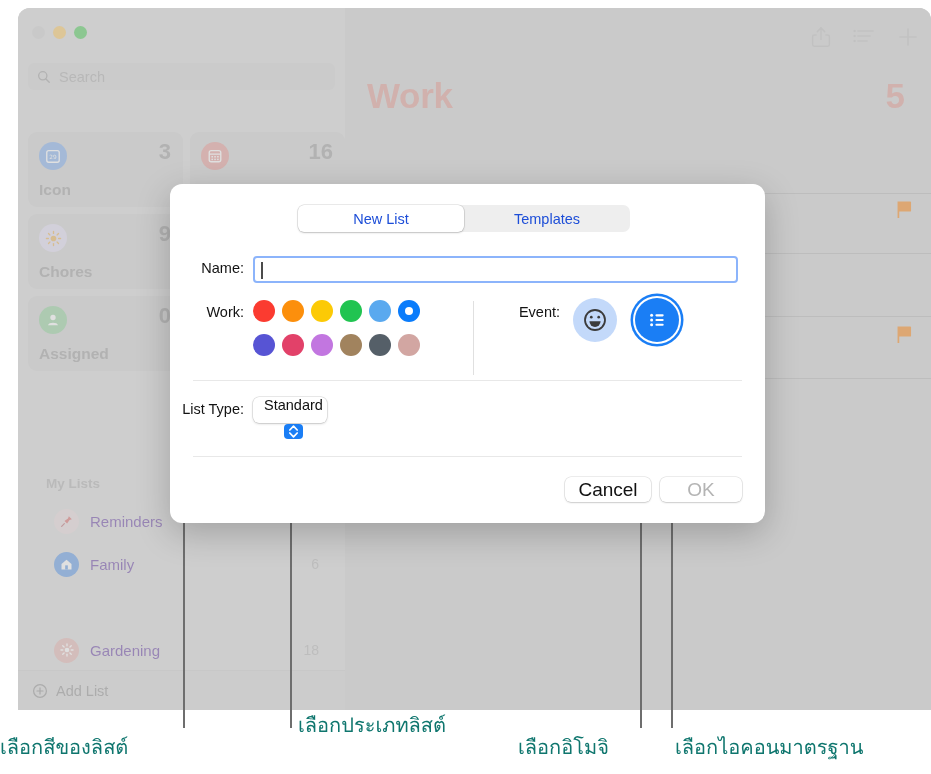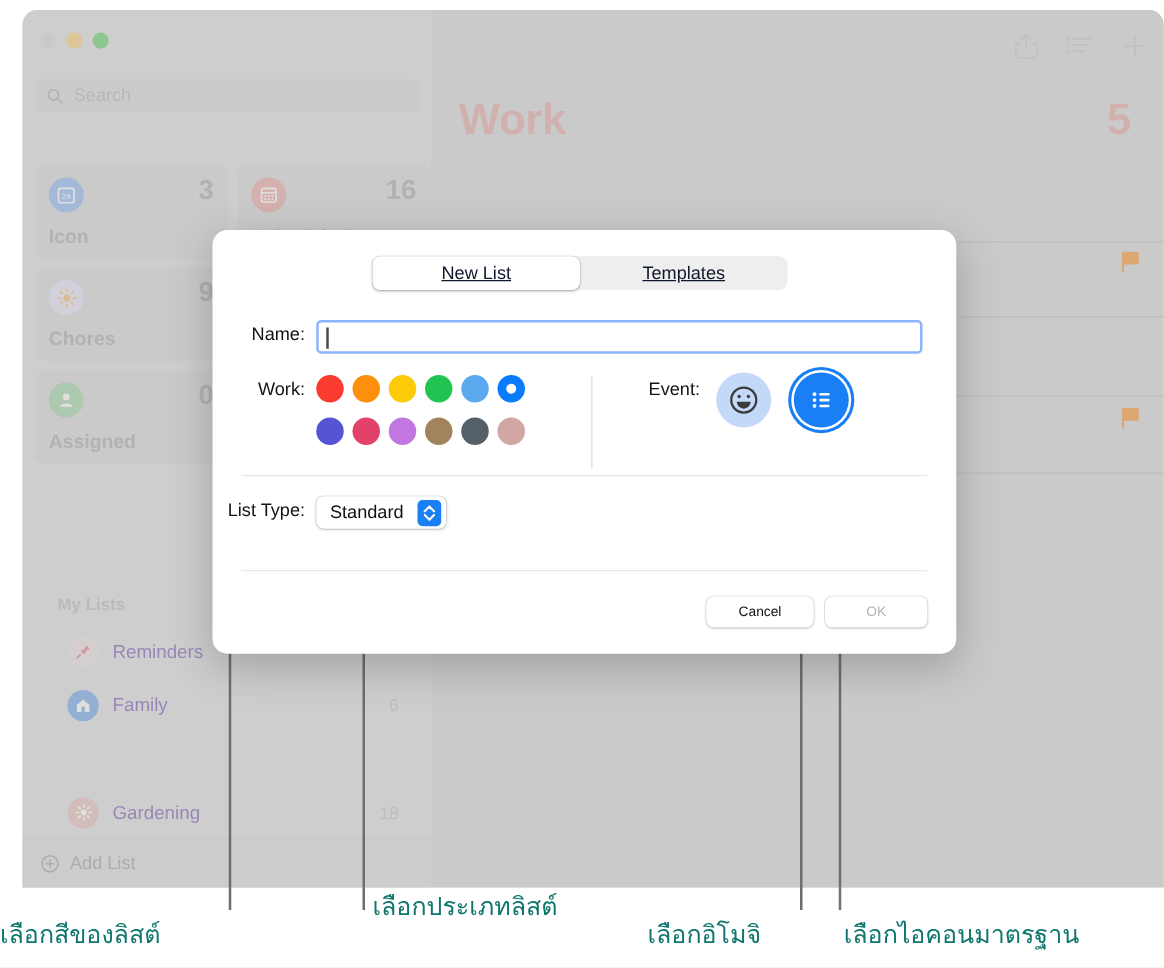--- a/index.html
+++ b/index.html
@@ -164,23 +164,22 @@
   }
   .seg {
     position: absolute; left: 128px; top: 21px;
     width: 332px; height: 27px;
     background: #eeeeee;
     border-radius: 7px;
     display: flex;
   }
   .seg-item {
     flex: 1; display: flex; align-items: center; justify-content: center;
-    font-size: 14.5px; color: #0f172a;
+    font-size: 14.5px; color: #1d4ed8;
     border-radius: 6px;
-    text-decoration: underline;
   }
   .seg-item.sel {
     background: #ffffff;
     box-shadow: 0 0 0 0.5px rgba(0,0,0,0.16), 0 1px 2px rgba(0,0,0,0.18);
   }
 
   .row-label {
     position: absolute;
     font-size: 14.5px; color: #131313; text-align: right;
   }
@@ -231,38 +230,38 @@
   .hdiv {
     position: absolute; left: 23px; width: 549px; height: 1px;
     background: #e8e8e8;
   }
   .select-box {
     position: absolute; left: 83px; top: 213px;
     height: 26px; padding: 0 4px 0 11px;
     background: #ffffff;
     border-radius: 6px;
     box-shadow: 0 0 0 0.5px rgba(0,0,0,0.16), 0 1px 2.5px rgba(0,0,0,0.16);
-    display: flex; align-items: center; gap: 11px;
+    display: flex; align-items: center; gap: 11px; flex-direction: column;
   }
   .select-val { font-size: 14.5px; color: #111; }
   .stepper {
     width: 19px; height: 21px; border-radius: 4px;
     background: #1a7ef5;
     display: flex; flex-direction: column;
     align-items: center; justify-content: center;
     gap: 2px;
   }
   .dlg-btn {
     position: absolute; top: 293px;
     height: 25px;
     border-radius: 6px;
     background: #ffffff;
     box-shadow: 0 0 0 0.5px rgba(0,0,0,0.14), 0 1px 2px rgba(0,0,0,0.14);
     display: flex; align-items: center; justify-content: center;
-    font-size: 11px; color: #111;
+    font-size: 19px; color: #111;
   }
   .btn-cancel { left: 395px; width: 86px; }
   .btn-ok     { left: 490px; width: 82px; color: #b4b4b4; }
 
   
   .callout { position: absolute; z-index: 60; }
   .cl-v { position: absolute; width: 1.6px; background: #6e6e6e; }
   .cl-h { position: absolute; height: 1.6px; background: #6e6e6e; }
   .caption {
     position: absolute; z-index: 60;

